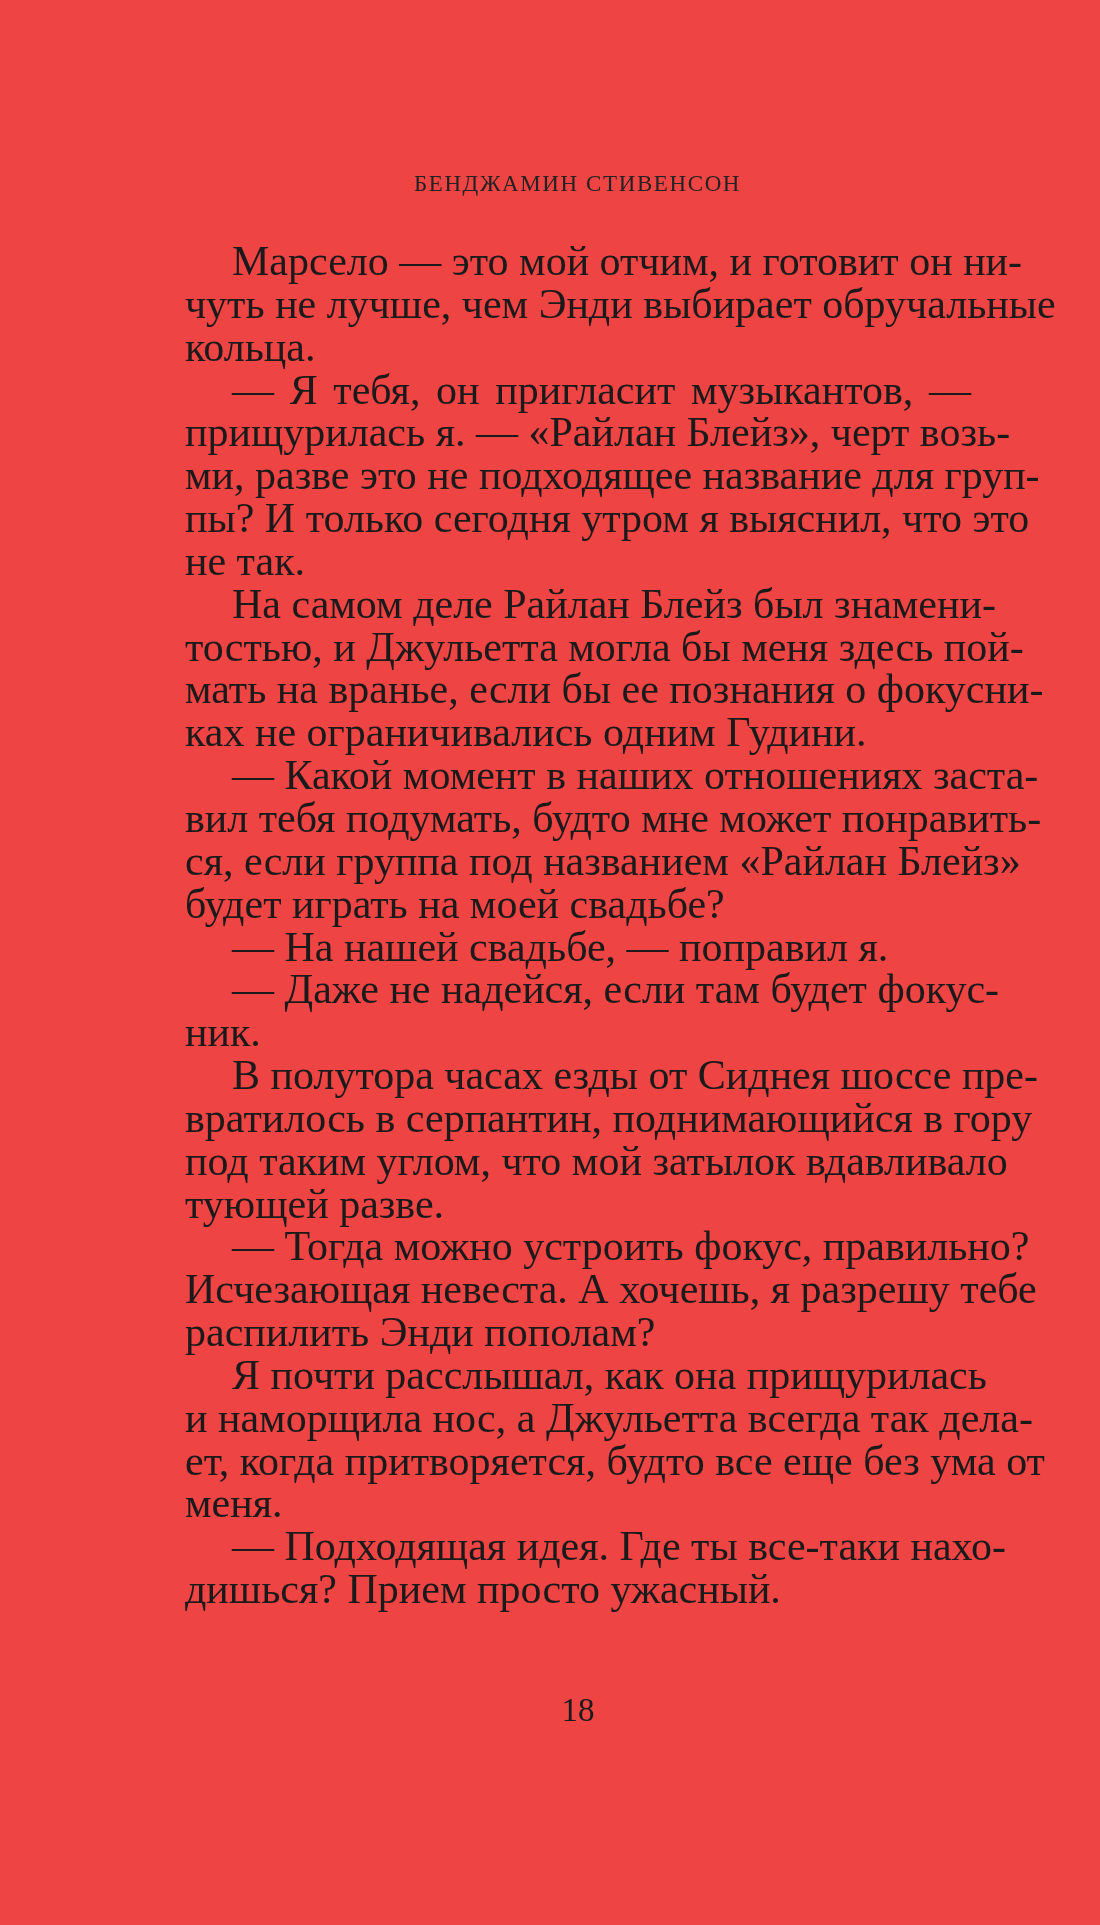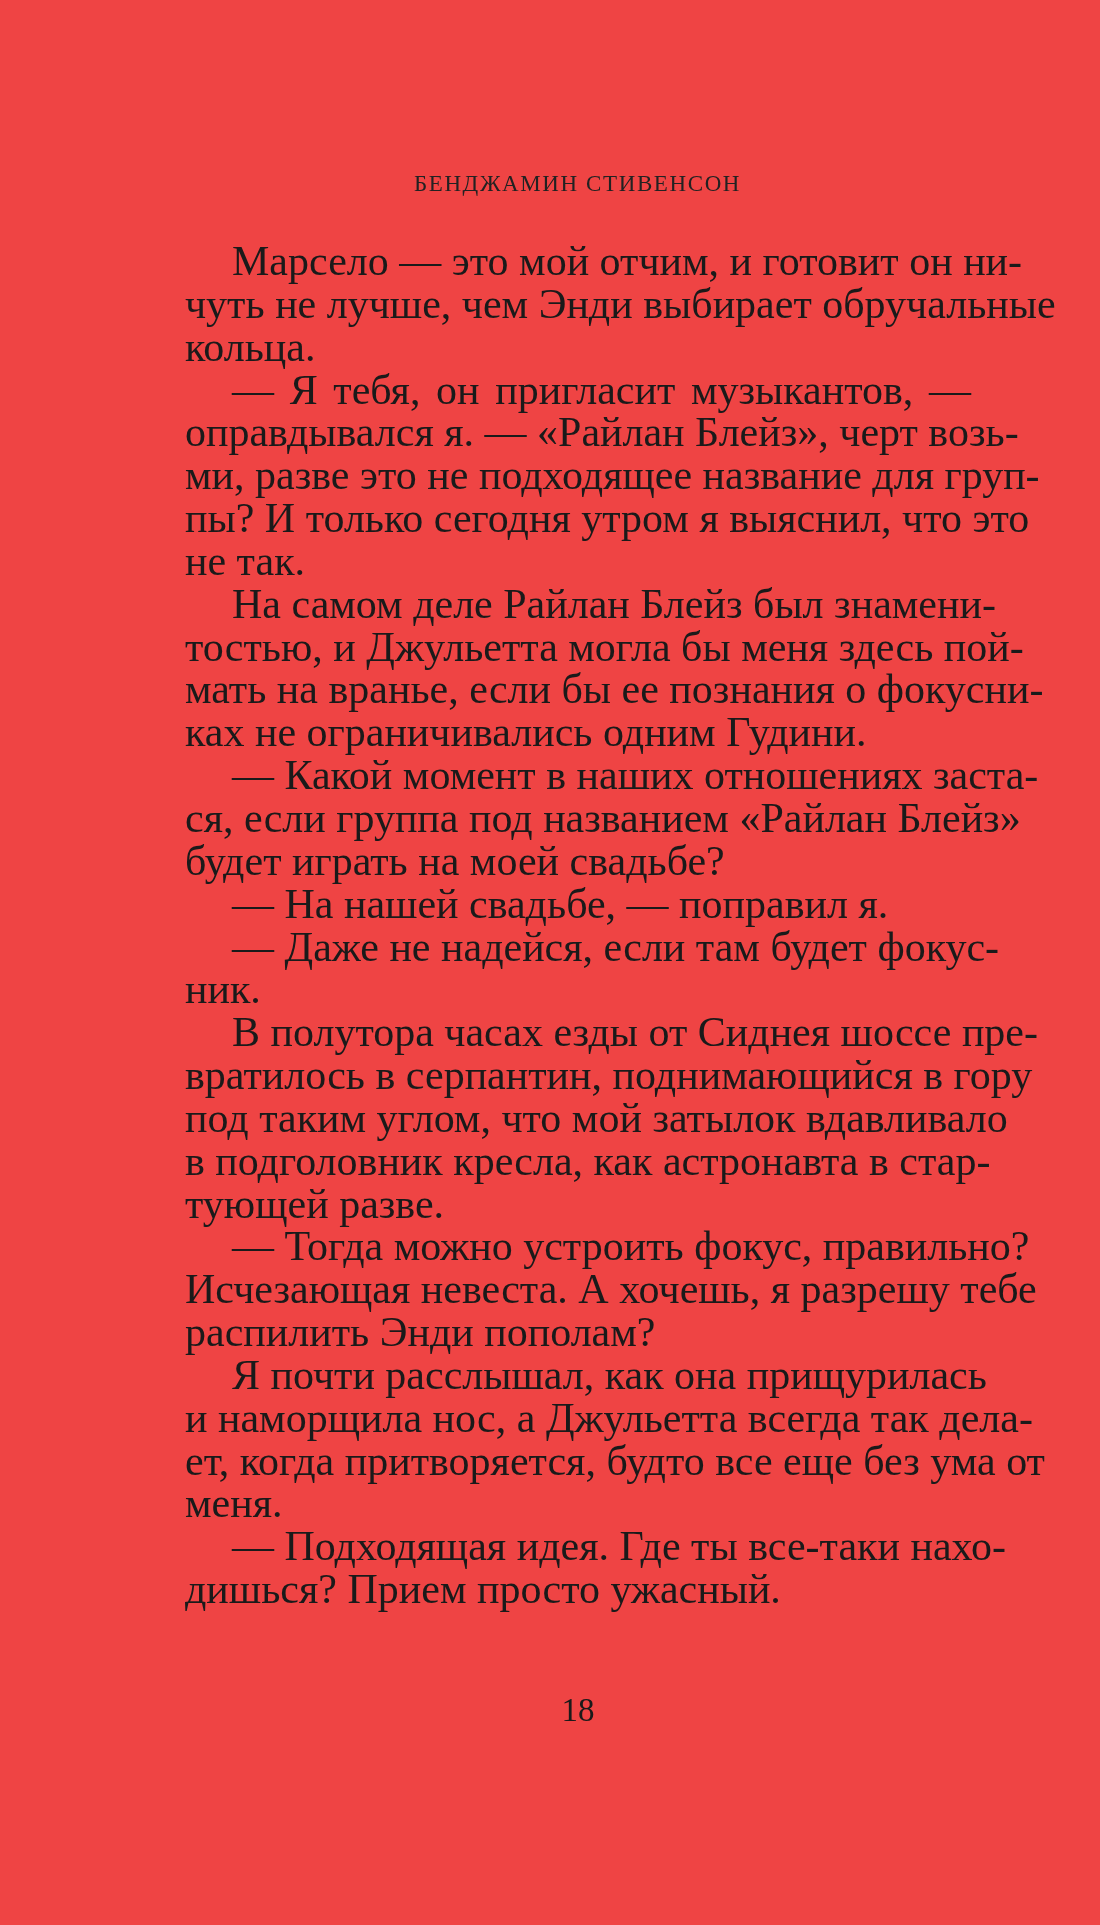--- a/index.html
+++ b/index.html
@@ -81,53 +81,53 @@
   <div class="body-text">
 
     <div>
       <span class="line indent">Марсело — это мой отчим, и готовит он ни-</span>
       <span class="line">чуть не лучше, чем Энди выбирает обручальные</span>
       <span class="line last">кольца.</span>
     </div>
 
     <div>
       <span class="line indent">— Я тебя, он пригласит музыкантов, —</span>
-      <span class="line">оправдывался я. — «Райлан Блейз», черт возь-</span>
+      <span class="line">прищурилась я. — «Райлан Блейз», черт возь-</span>
       <span class="line">ми, разве это не подходящее название для груп-</span>
       <span class="line">пы? И только сегодня утром я выяснил, что это</span>
       <span class="line last">не так.</span>
     </div>
 
     <div>
       <span class="line indent">На самом деле Райлан Блейз был знамени-</span>
       <span class="line">тостью, и Джульетта могла бы меня здесь пой-</span>
       <span class="line">мать на вранье, если бы ее познания о фокусни-</span>
       <span class="line last">ках не ограничивались одним Гудини.</span>
     </div>
 
     <div>
       <span class="line indent">— Какой момент в наших отношениях заста-</span>
+      <span class="line">вил тебя подумать, будто мне может понравить-</span>
       <span class="line">ся, если группа под названием «Райлан Блейз»</span>
       <span class="line last">будет играть на моей свадьбе?</span>
     </div>
 
     <div>
       <span class="line indent last">— На нашей свадьбе, — поправил я.</span>
     </div>
 
     <div>
       <span class="line indent">— Даже не надейся, если там будет фокус-</span>
       <span class="line last">ник.</span>
     </div>
 
     <div>
       <span class="line indent">В полутора часах езды от Сиднея шоссе пре-</span>
       <span class="line">вратилось в серпантин, поднимающийся в гору</span>
       <span class="line">под таким углом, что мой затылок вдавливало</span>
-      <span class="line">в подголовник кресла, как астронавта в стар-</span>
       <span class="line last">тующей разве.</span>
     </div>
 
     <div>
       <span class="line indent">— Тогда можно устроить фокус, правильно?</span>
       <span class="line">Исчезающая невеста. А хочешь, я разрешу тебе</span>
       <span class="line last">распилить Энди пополам?</span>
     </div>
 
     <div>

